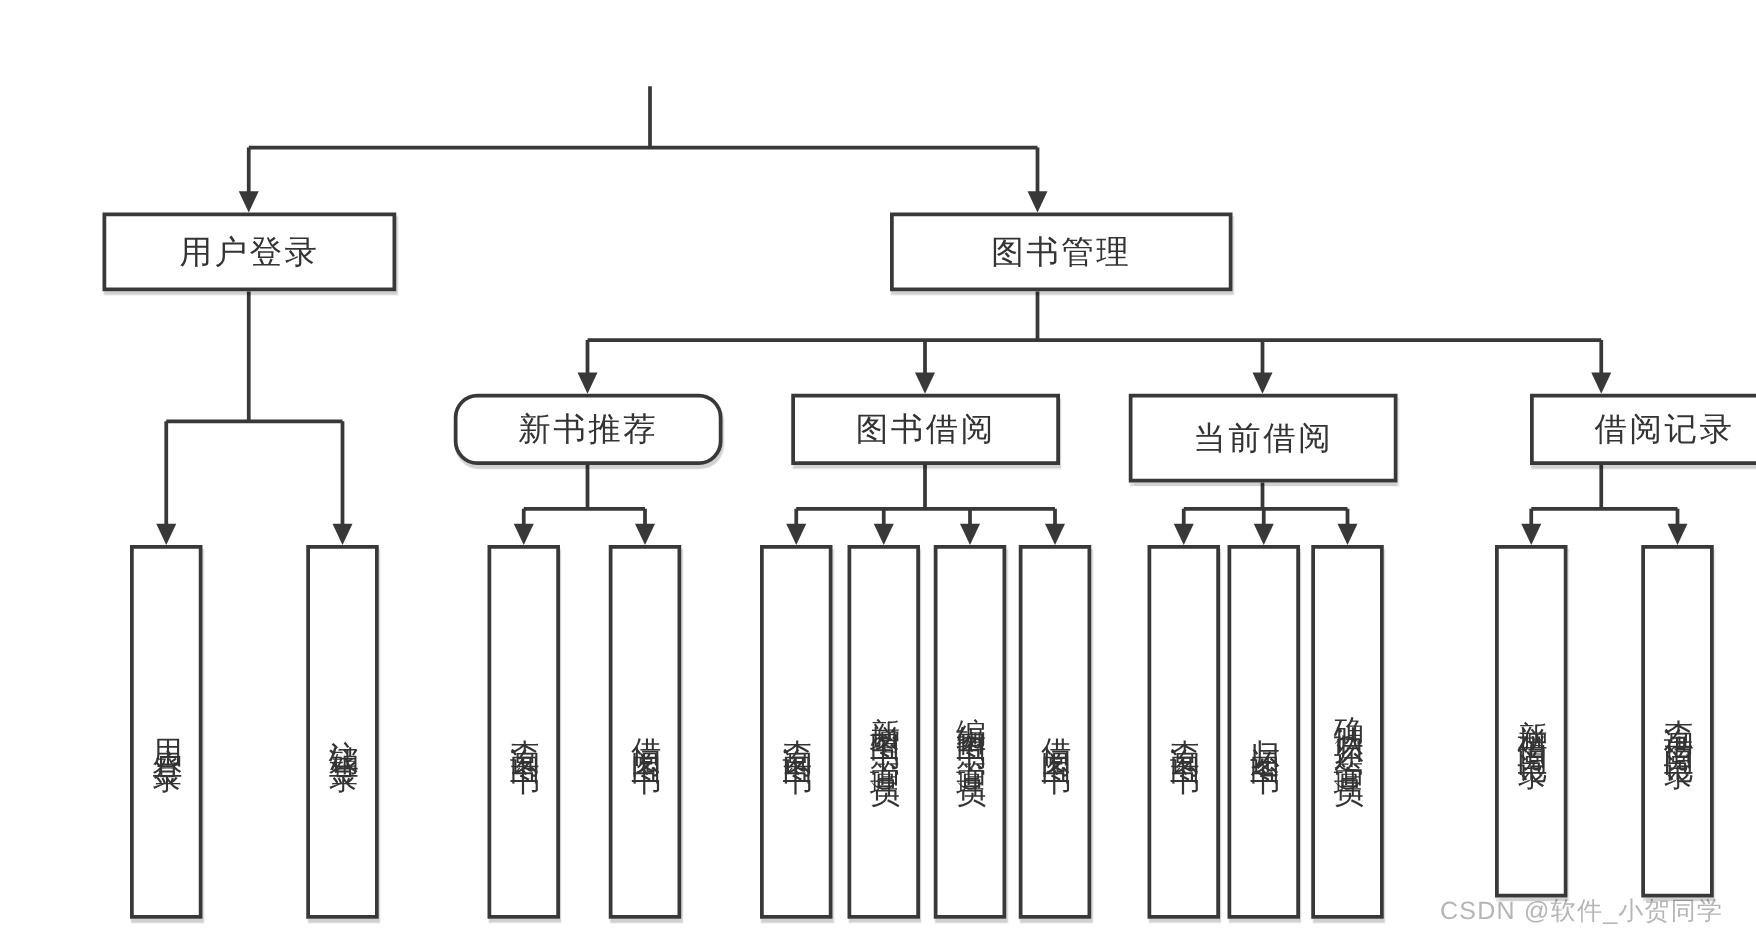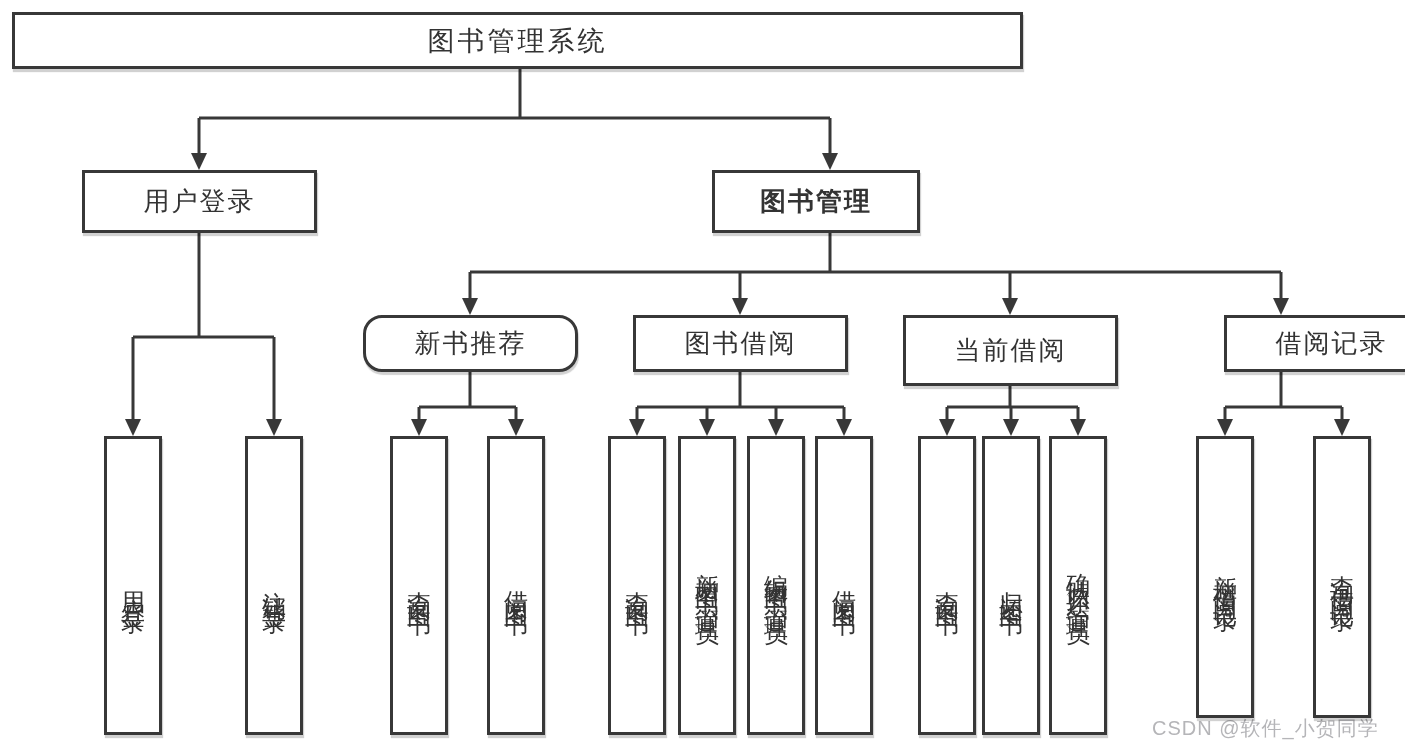--- a/index.html
+++ b/index.html
@@ -92,28 +92,25 @@
       <polygon points="939,419 955,419 947,436"></polygon>
       <polygon points="1003,419 1019,419 1011,436"></polygon>
       <polygon points="1070,419 1086,419 1078,436"></polygon>
       <polygon points="1217,419 1233,419 1225,436"></polygon>
       <polygon points="1334,419 1350,419 1342,436"></polygon>
     </g>
   </svg>
 
   <div class="watermark" style="left: 1152px; top: 715px; color: rgb(181, 181, 184);">CSDN @软件_小贺同学</div>
 
-  <div class="node root-label" style="left:12px; top:12px; width:1011px; height:57px;">
-    <span>图书管理系统</span>
-  </div>
 
   <div class="node h-label" style="left:82px; top:170px; width:235px; height:63px;">
     <span>用户登录</span>
   </div>
-  <div class="node h-label" style="left:712px; top:170px; width:208px; height:63px;font-weight:bold;">
+  <div class="node h-label" style="left:712px; top:170px; width:274px; height:63px;">
     <span>图书管理</span>
   </div>
 
   <div class="node h-label" style="left:363px; top:315px; width:215px; height:57px;border-radius:19px;">
     <span>新书推荐</span>
   </div>
   <div class="node h-label" style="left:633px; top:315px; width:215px; height:57px;">
     <span>图书借阅</span>
   </div>
   <div class="node h-label" style="left:903px; top:315px; width:215px; height:71px;">

